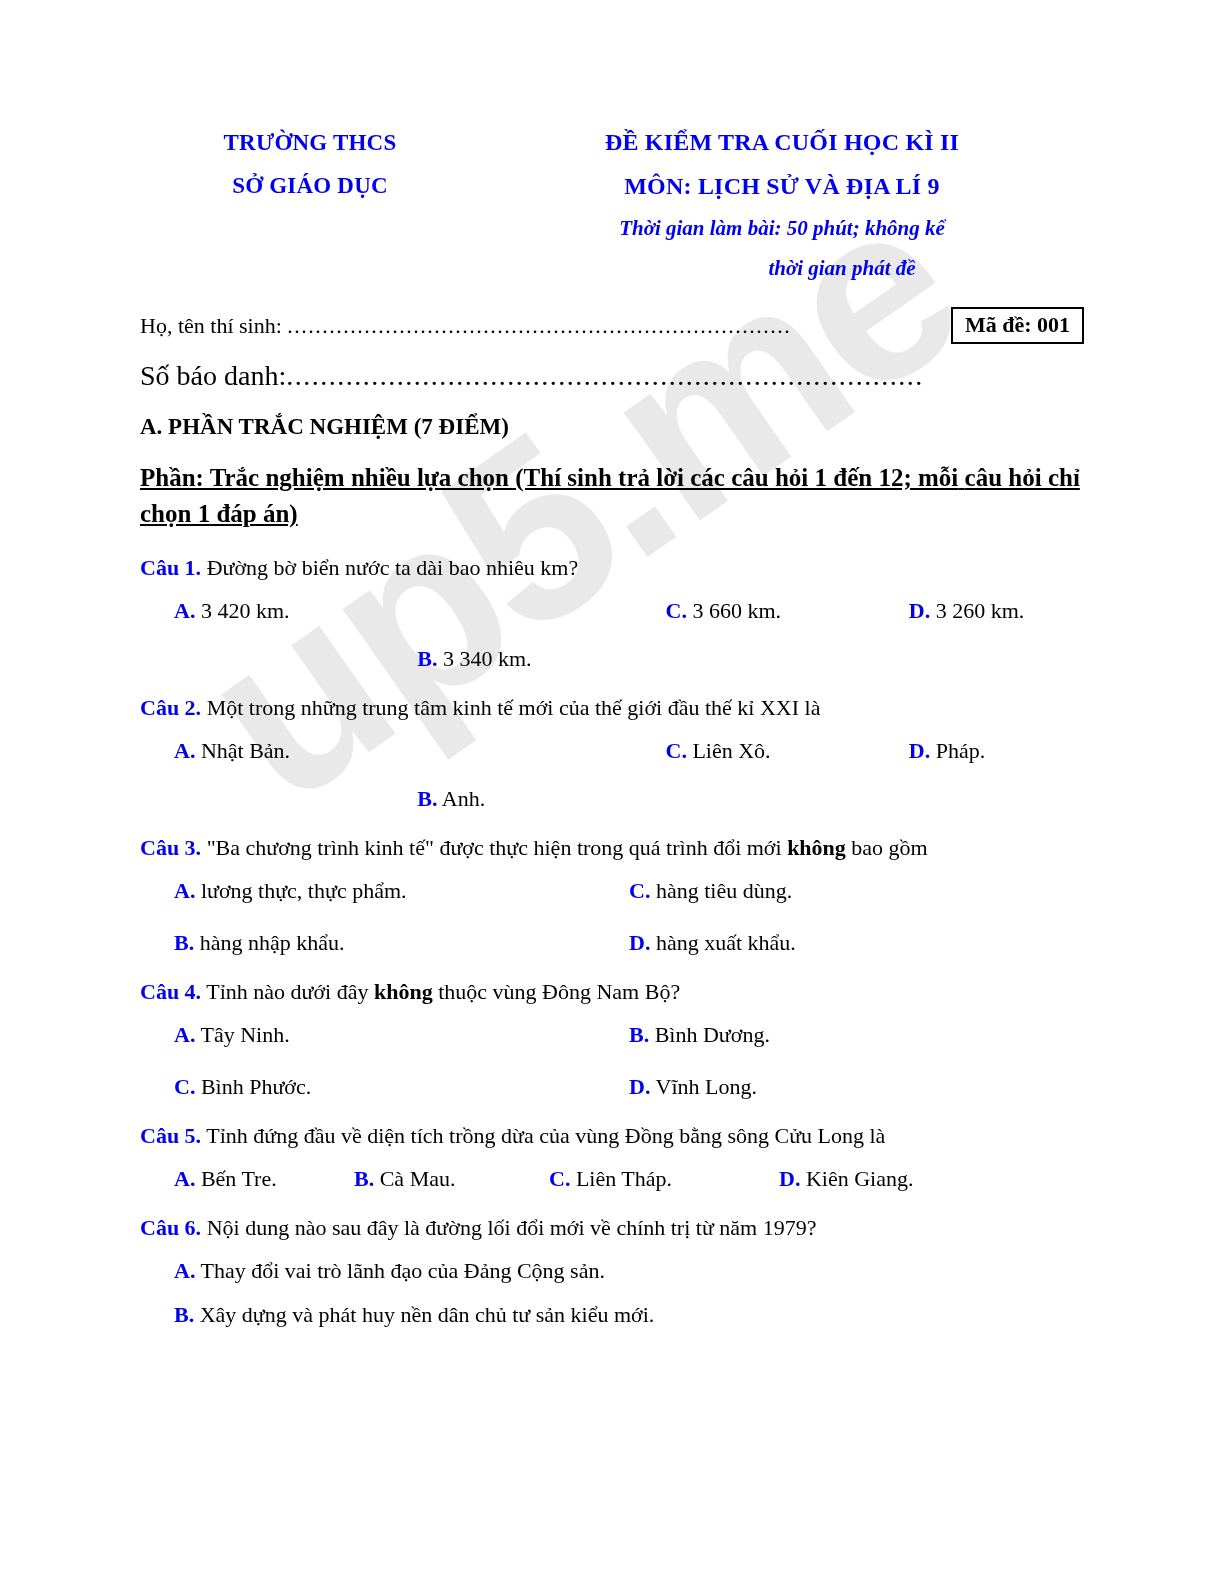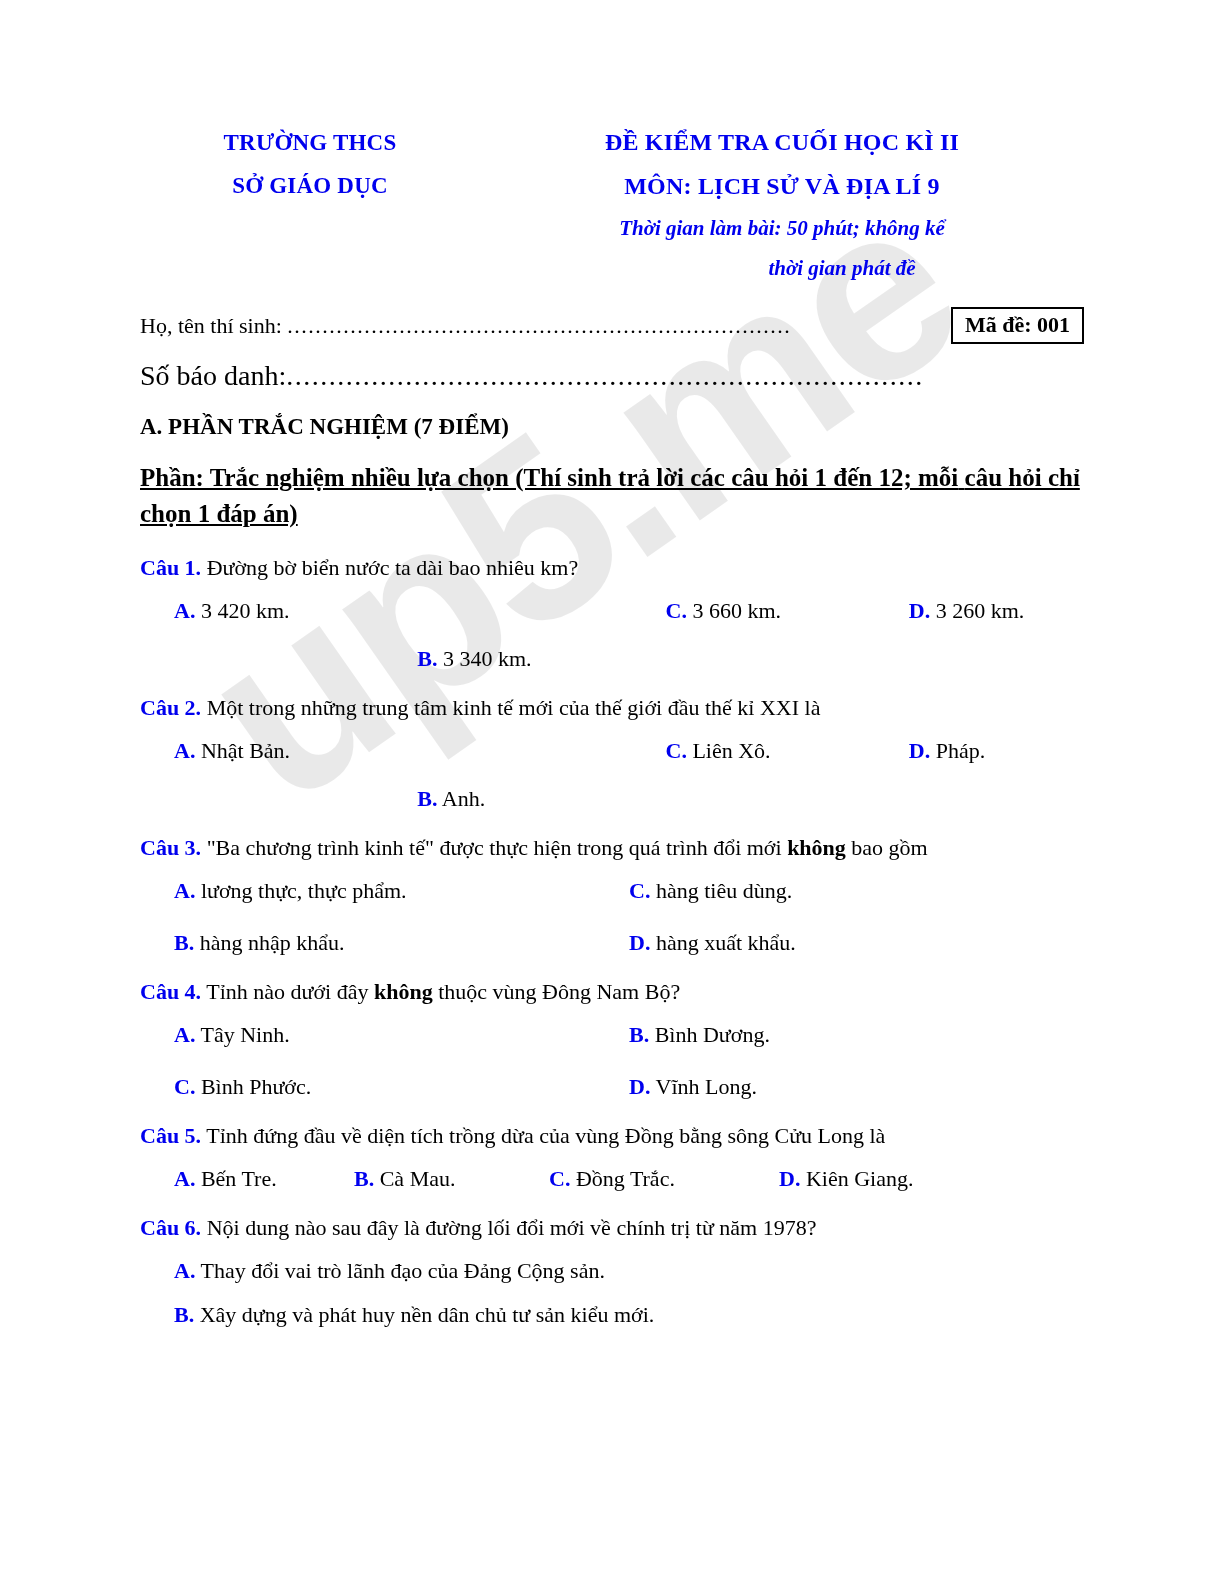--- a/index.html
+++ b/index.html
@@ -254,26 +254,26 @@
       <span class="opt"><span class="opt-letter">C.</span><span> Bình Phước.</span></span>
       <span class="opt"><span class="opt-letter">D.</span><span> Vĩnh Long.</span></span>
     </div>
 
     <div class="question">
       <span class="q-label">Câu 5.</span><span> Tỉnh đứng đầu về diện tích trồng dừa của vùng Đồng bằng sông Cửu Long là</span>
     </div>
     <div class="answers row">
       <span class="opt ws1"><span class="opt-letter">A.</span><span> Bến Tre.</span></span>
       <span class="opt ws2"><span class="opt-letter">B.</span><span> Cà Mau.</span></span>
-      <span class="opt ws3"><span class="opt-letter">C.</span><span> Đồng Trắc.</span></span>
+      <span class="opt ws3"><span class="opt-letter">C.</span><span> Liên Tháp.</span></span>
       <span class="opt"><span class="opt-letter">D.</span><span> Kiên Giang.</span></span>
     </div>
 
     <div class="question">
-      <span class="q-label">Câu 6.</span><span> Nội dung nào sau đây là đường lối đổi mới về chính trị từ năm 1978?</span>
+      <span class="q-label">Câu 6.</span><span> Nội dung nào sau đây là đường lối đổi mới về chính trị từ năm 1979?</span>
     </div>
     <div class="answers stack">
       <span class="opt"><span class="opt-letter">A.</span><span> Thay đổi vai trò lãnh đạo của Đảng Cộng sản.</span></span>
       <span class="opt"><span class="opt-letter">B.</span><span> Xây dựng và phát huy nền dân chủ tư sản kiểu mới.</span></span>
     </div>
 
   </div>
 </div>
 
 </body></html>

